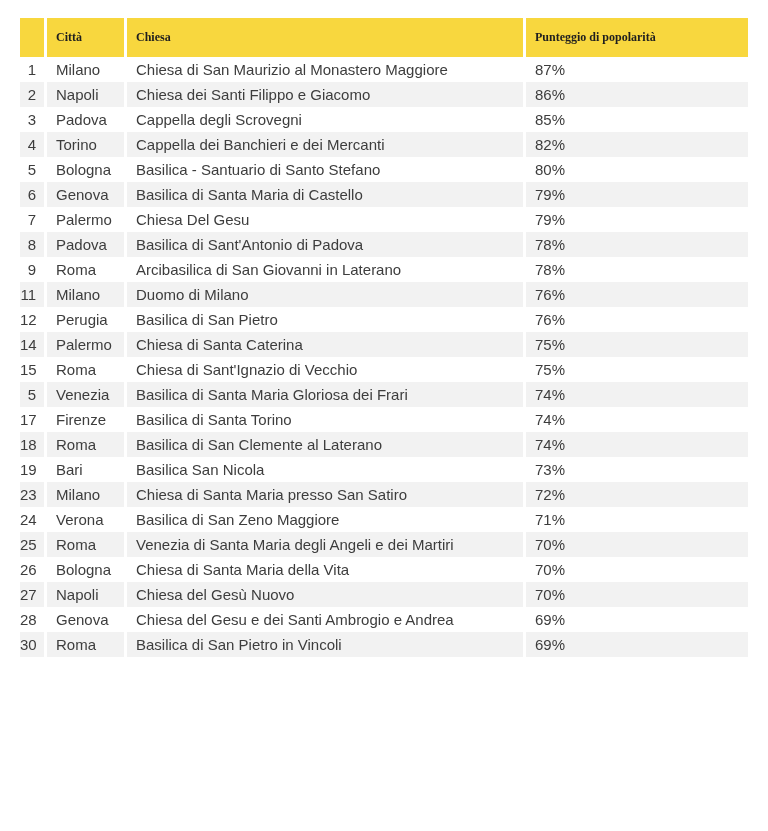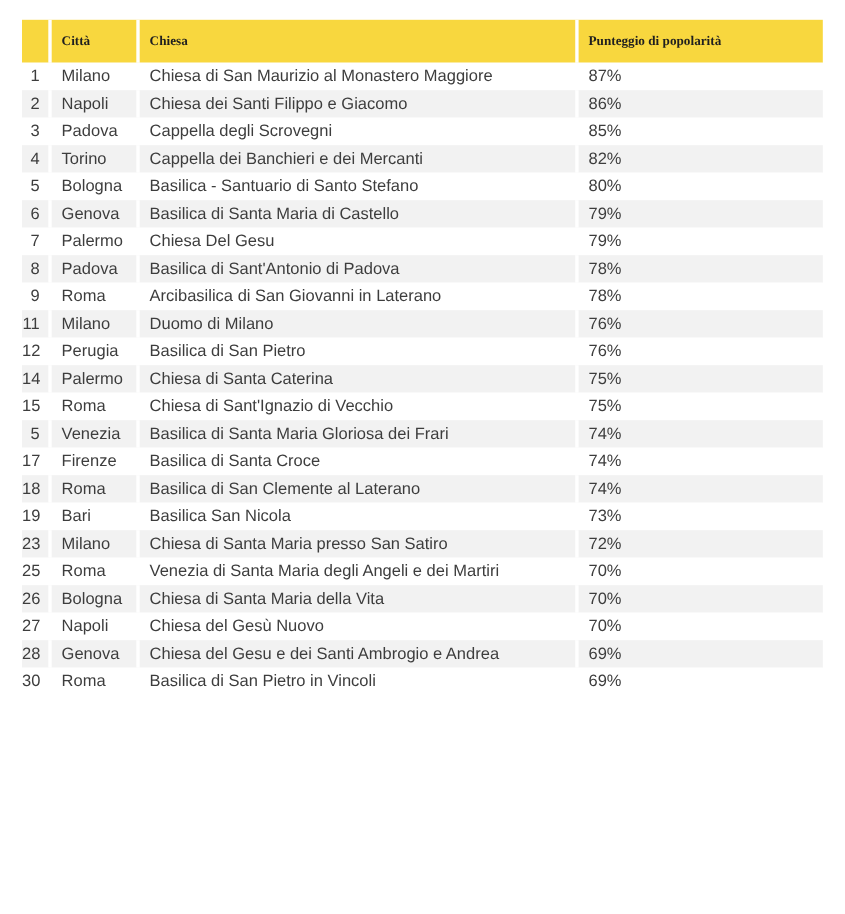--- a/index.html
+++ b/index.html
@@ -178,21 +178,21 @@
   <tr>
     <td class="rank">5</td>
     <td class="city">Venezia</td>
     <td class="church">Basilica di Santa Maria Gloriosa dei Frari</td>
     <td class="score">74%</td>
   </tr>
 
   <tr>
     <td class="rank">17</td>
     <td class="city">Firenze</td>
-    <td class="church">Basilica di Santa Croce</td>
+    <td class="church">Basilica di Santa Torino</td>
     <td class="score">74%</td>
   </tr>
 
   <tr>
     <td class="rank">18</td>
     <td class="city">Roma</td>
     <td class="church">Basilica di San Clemente al Laterano</td>
     <td class="score">74%</td>
   </tr>
 
@@ -206,20 +206,26 @@
 
 
 
   <tr>
     <td class="rank">23</td>
     <td class="city">Milano</td>
     <td class="church">Chiesa di Santa Maria presso San Satiro</td>
     <td class="score">72%</td>
   </tr>
 
+  <tr>
+    <td class="rank">24</td>
+    <td class="city">Verona</td>
+    <td class="church">Basilica di San Zeno Maggiore</td>
+    <td class="score">71%</td>
+  </tr>
 
   <tr>
     <td class="rank">25</td>
     <td class="city">Roma</td>
     <td class="church">Venezia di Santa Maria degli Angeli e dei Martiri</td>
     <td class="score">70%</td>
   </tr>
 
   <tr>
     <td class="rank">26</td>

